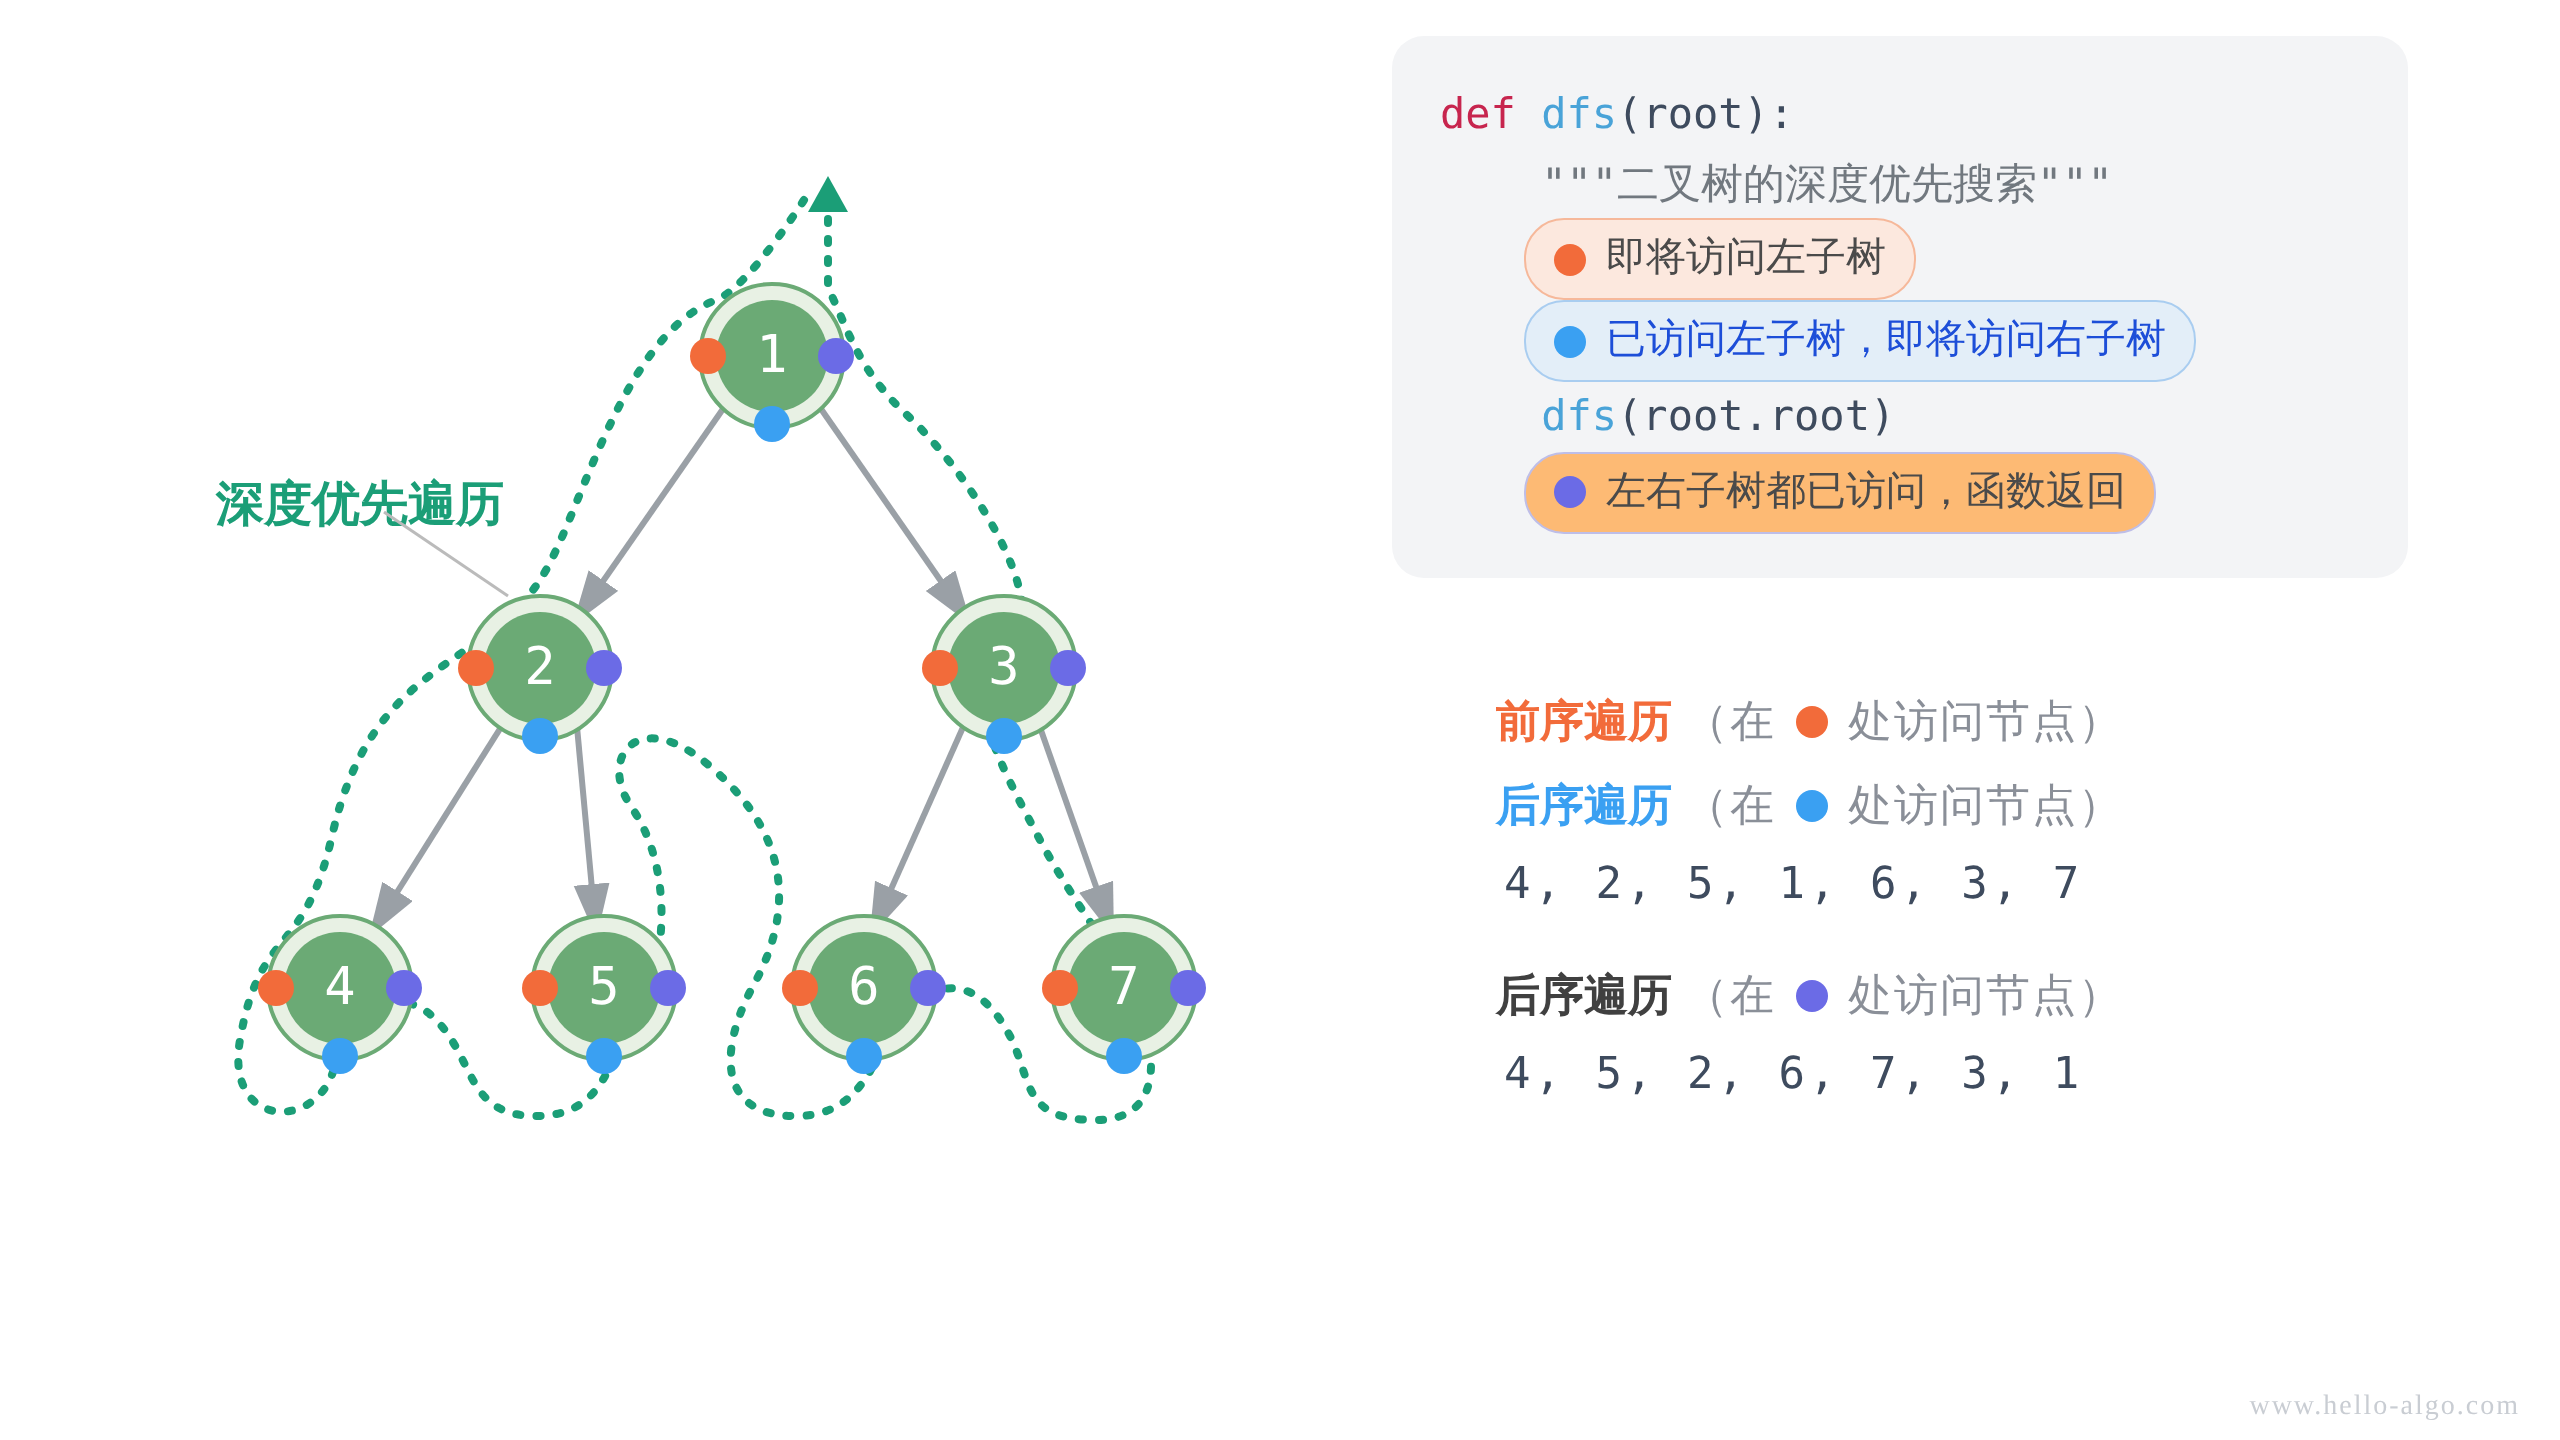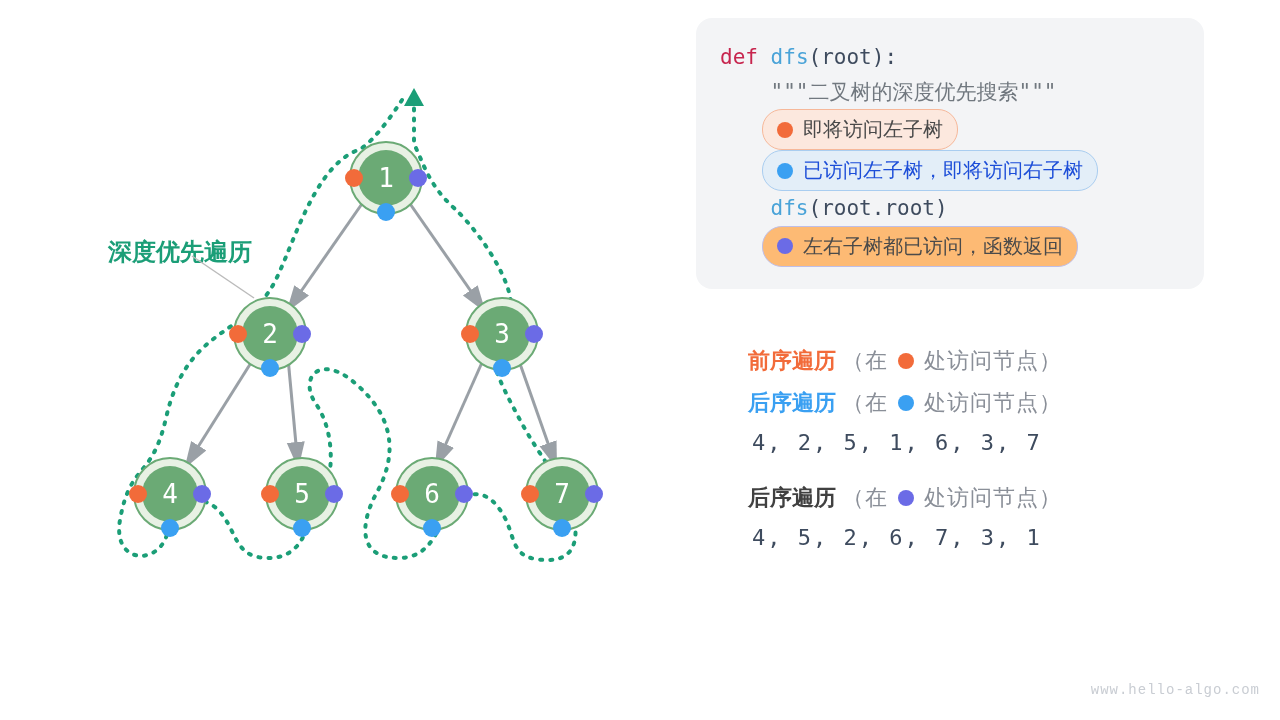--- a/index.html
+++ b/index.html
@@ -135,22 +135,22 @@
     display: inline-block;
     width: 16px; height: 16px;
     border-radius: 50%;
     vertical-align: -2px;
     margin: 0 4px;
   }
 
   .watermark {
     position: absolute;
     right: 20px;
-    bottom: 22px;
-    font-family: Liberation Mono, monospace;
+    bottom: 8px;
+    font-family: Liberation Serif, serif;
     font-size: 14px;
     color: #c9cdd3;
     letter-spacing: 1px;
   }
 </style>
 </head>
 <body>
 
 <div class="tree-area">
 

